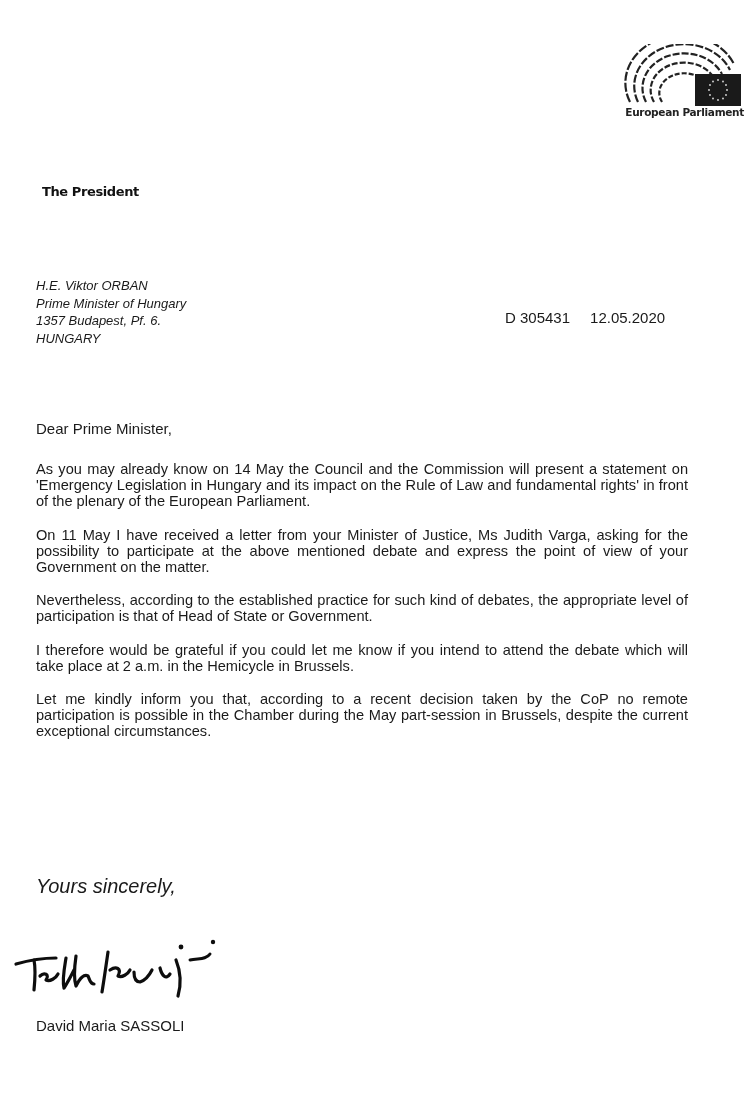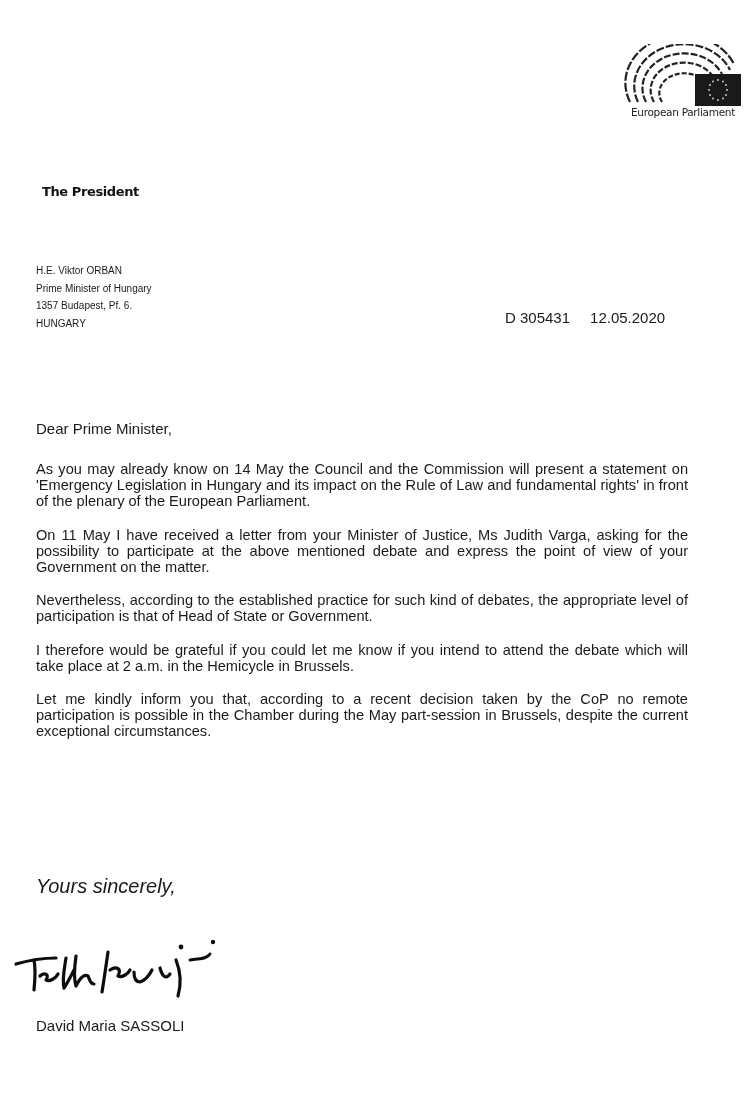--- a/index.html
+++ b/index.html
@@ -2,30 +2,30 @@
 <html><head>
 <meta charset="utf-8">
 <style>
   html, body { margin: 0; padding: 0; background: #ffffff; }
   body {
     width: 749px; height: 1098px; position: relative; overflow: hidden;
     font-family: "Liberation Sans", sans-serif; color: #1a1a1a;
   }
   .logo { position: absolute; left: 622px; top: 44px; width: 120px; height: 80px; }
   .logo-caption {
-    position: absolute; left: 622px; top: 106px; width: 122px; text-align: center;
-    font-family: "DejaVu Sans", sans-serif; font-size: 10.5px; font-weight: normal;
+    position: absolute; left: 622px; top: 106px; width: 122px; text-align: right;
+    font-family: "DejaVu Sans", sans-serif; font-size: 10.5px; font-weight: bold;
     letter-spacing: -0.3px; color: #222;
   }
   .president {
     position: absolute; left: 42px; top: 184px;
     font-family: "DejaVu Sans", sans-serif; font-weight: bold; font-size: 13px;
     letter-spacing: -0.4px; color: #111;
   }
-  .address { position: absolute; left: 36px; top: 262px; font-size: 10px; line-height: 17.5px; }
+  .address { position: absolute; left: 36px; top: 277px; font-size: 13px; line-height: 17.5px; font-style: italic; }
   .address div { white-space: nowrap; }
   .ref { position: absolute; left: 505px; top: 309px; font-size: 15px; white-space: nowrap; }
   .ref span + span { margin-left: 20px; }
   .salutation { position: absolute; left: 36px; top: 420px; font-size: 15px; }
   .body { position: absolute; left: 36px; top: 461px; width: 652px; font-size: 14.6px; line-height: 16px; }
   .body p { margin: 0 0 17.5px 0; text-align: justify; }
   .closing { position: absolute; left: 36px; top: 875px; font-size: 20px; font-style: italic; }
   .signature { position: absolute; left: 10px; top: 930px; width: 210px; height: 70px; }
   .signer { position: absolute; left: 36px; top: 1017px; font-size: 15px; }
 </style>

